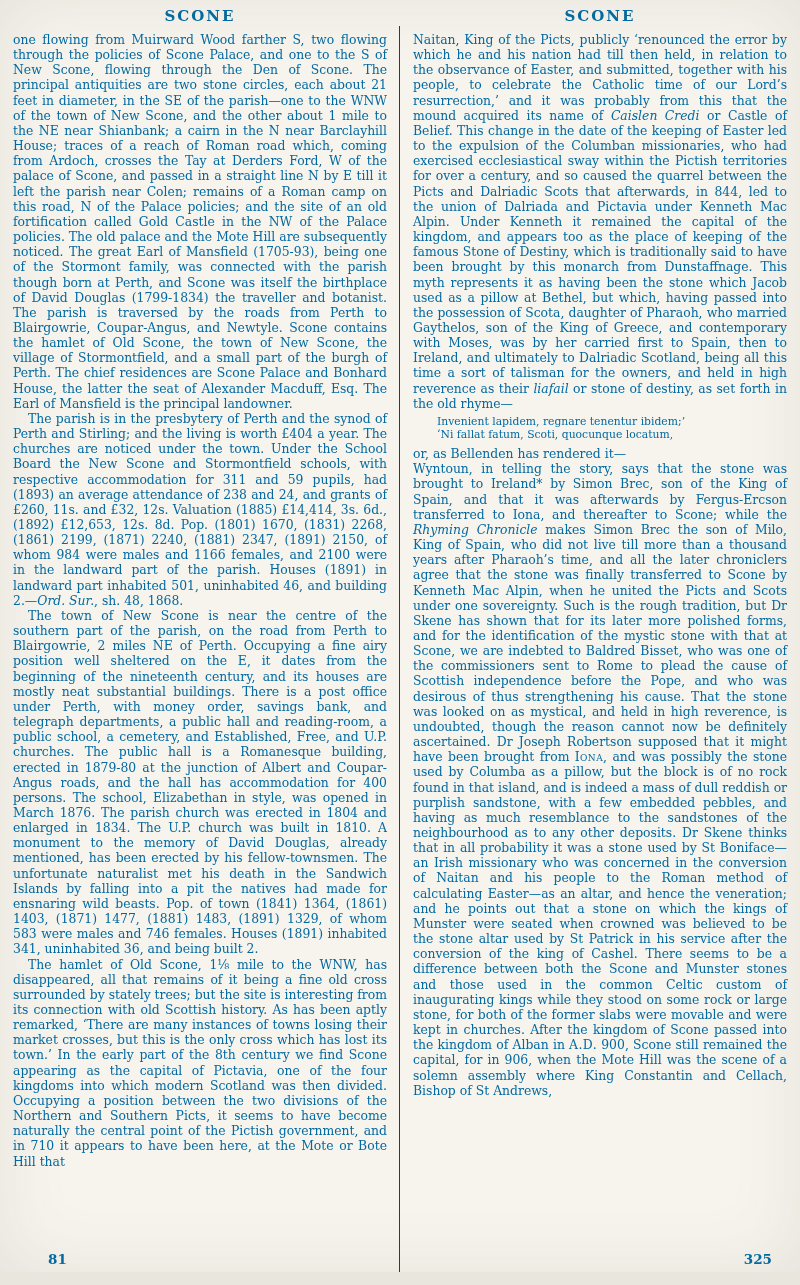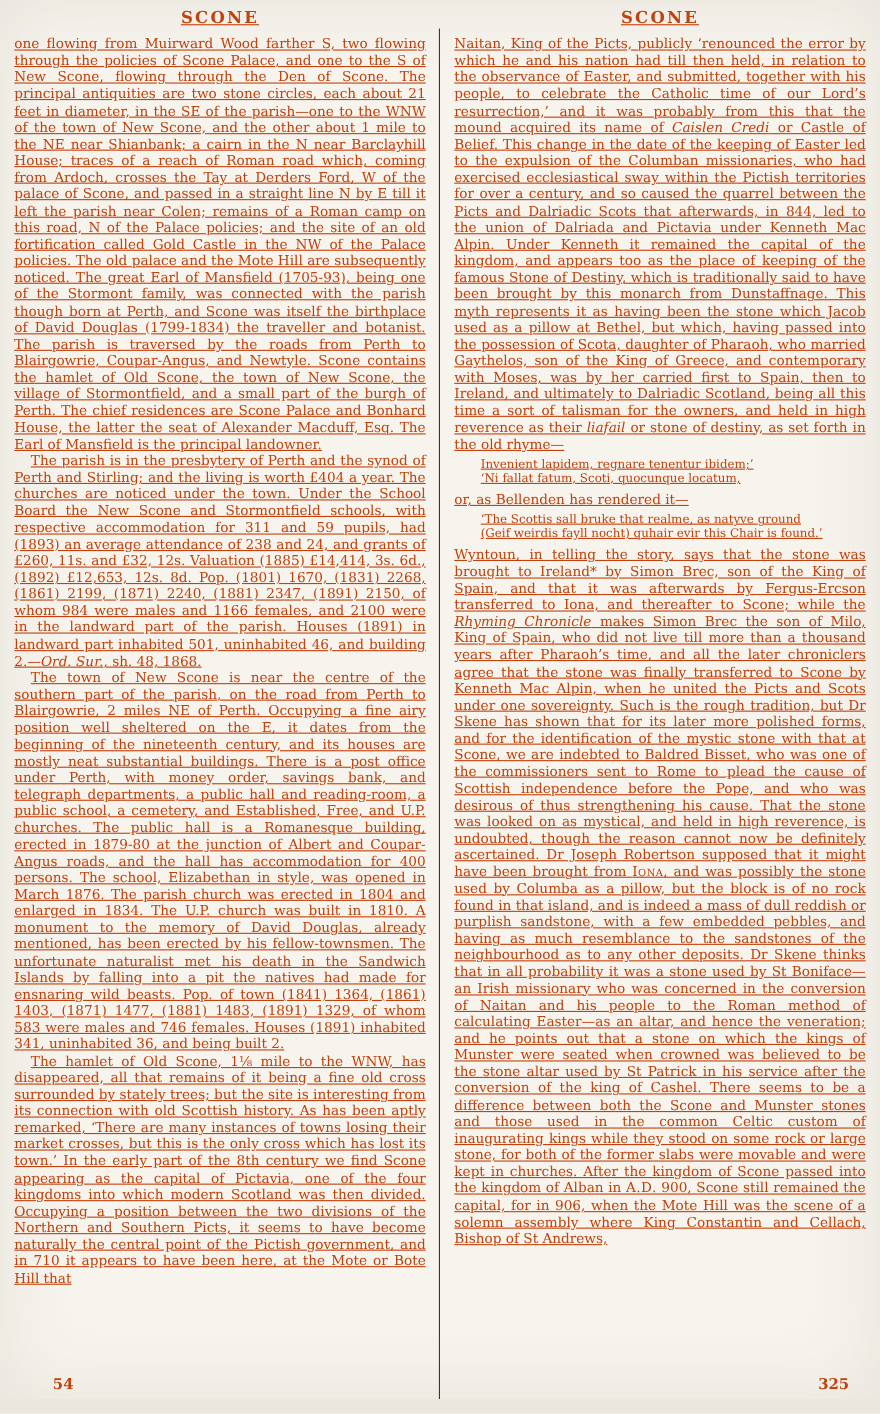--- a/index.html
+++ b/index.html
@@ -3,25 +3,24 @@
 <meta charset="utf-8">
 <style>
   * { box-sizing: border-box; }
   html, body { margin: 0; padding: 0; background: #e9e6de; }
   .page {
     position: relative;
     width: 800px;
     height: 1272px;
     margin: 0 auto;
     background: #f6f4ed;
-    color: #c2410c;
+    color: #0369a1;
     font-family: "DejaVu Serif", "Liberation Serif", serif;
     overflow: hidden;
     box-shadow: inset 0 0 70px rgba(90, 80, 55, 0.10);
-    text-decoration: underline;
   }
   .cols {
     display: flex;
     justify-content: space-between;
     padding: 7px 13px 0 13px;
   }
   .col { width: 374px; }
   .running-head {
     margin: 0 0 7px 0;
     text-align: center;
@@ -82,24 +81,20 @@
     </section>
     <section class="col">
       <h1 class="running-head">SCONE</h1>
       <div id="right-blocks">
           <p class="para">Naitan, King of the Picts, publicly ‘renounced the error by which he and his nation had till then held, in relation to the observance of Easter, and submitted, together with his people, to celebrate the Catholic time of our Lord’s resurrection,’ and it was probably from this that the mound acquired its name of <i>Caislen Credi</i> or Castle of Belief. This change in the date of the keeping of Easter led to the expulsion of the Columban missionaries, who had exercised ecclesiastical sway within the Pictish territories for over a century, and so caused the quarrel between the Picts and Dalriadic Scots that afterwards, in 844, led to the union of Dalriada and Pictavia under Kenneth Mac Alpin. Under Kenneth it remained the capital of the kingdom, and appears too as the place of keeping of the famous Stone of Destiny, which is traditionally said to have been brought by this monarch from Dunstaffnage. This myth represents it as having been the stone which Jacob used as a pillow at Bethel, but which, having passed into the possession of Scota, daughter of Pharaoh, who married Gaythelos, son of the King of Greece, and contemporary with Moses, was by her carried first to Spain, then to Ireland, and ultimately to Dalriadic Scotland, being all this time a sort of talisman for the owners, and held in high reverence as their <i>liafail</i> or stone of destiny, as set forth in the old rhyme—</p>
           <div class="verse">
             <div class="verse-line">Invenient lapidem, regnare tenentur ibidem;’</div>
             <div class="verse-line">‘Ni fallat fatum, Scoti, quocunque locatum,</div>
           </div>
           <p class="para">or, as Bellenden has rendered it—</p>
-          <div class="verse">
-            <div class="verse-line">‘The Scottis sall bruke that realme, as natyve ground</div>
-            <div class="verse-line">(Geif weirdis fayll nocht) quhair evir this Chair is found.’</div>
-          </div>
           <p class="para">Wyntoun, in telling the story, says that the stone was brought to Ireland* by Simon Brec, son of the King of Spain, and that it was afterwards by Fergus-Ercson transferred to Iona, and thereafter to Scone; while the <i>Rhyming Chronicle</i> makes Simon Brec the son of Milo, King of Spain, who did not live till more than a thousand years after Pharaoh’s time, and all the later chroniclers agree that the stone was finally transferred to Scone by Kenneth Mac Alpin, when he united the Picts and Scots under one sovereignty. Such is the rough tradition, but Dr Skene has shown that for its later more polished forms, and for the identification of the mystic stone with that at Scone, we are indebted to Baldred Bisset, who was one of the commissioners sent to Rome to plead the cause of Scottish independence before the Pope, and who was desirous of thus strengthening his cause. That the stone was looked on as mystical, and held in high reverence, is undoubted, though the reason cannot now be definitely ascertained. Dr Joseph Robertson supposed that it might have been brought from <span class="sc">Iona</span>, and was possibly the stone used by Columba as a pillow, but the block is of no rock found in that island, and is indeed a mass of dull reddish or purplish sandstone, with a few embedded pebbles, and having as much resemblance to the sandstones of the neighbourhood as to any other deposits. Dr Skene thinks that in all probability it was a stone used by St Boniface—an Irish missionary who was concerned in the conversion of Naitan and his people to the Roman method of calculating Easter—as an altar, and hence the veneration; and he points out that a stone on which the kings of Munster were seated when crowned was believed to be the stone altar used by St Patrick in his service after the conversion of the king of Cashel. There seems to be a difference between both the Scone and Munster stones and those used in the common Celtic custom of inaugurating kings while they stood on some rock or large stone, for both of the former slabs were movable and were kept in churches. After the kingdom of Scone passed into the kingdom of Alban in <span class="sc">A.D.</span> 900, Scone still remained the capital, for in 906, when the Mote Hill was the scene of a solemn assembly where King Constantin and Cellach, Bishop of St Andrews,</p>
         </div>
     </section>
   </div>
   <div class="divider"></div>
-  <div class="page-number page-number-left">54</div>
+  <div class="page-number page-number-left">81</div>
   <div class="page-number page-number-right">325</div>
 </div>
 
 </body></html>

